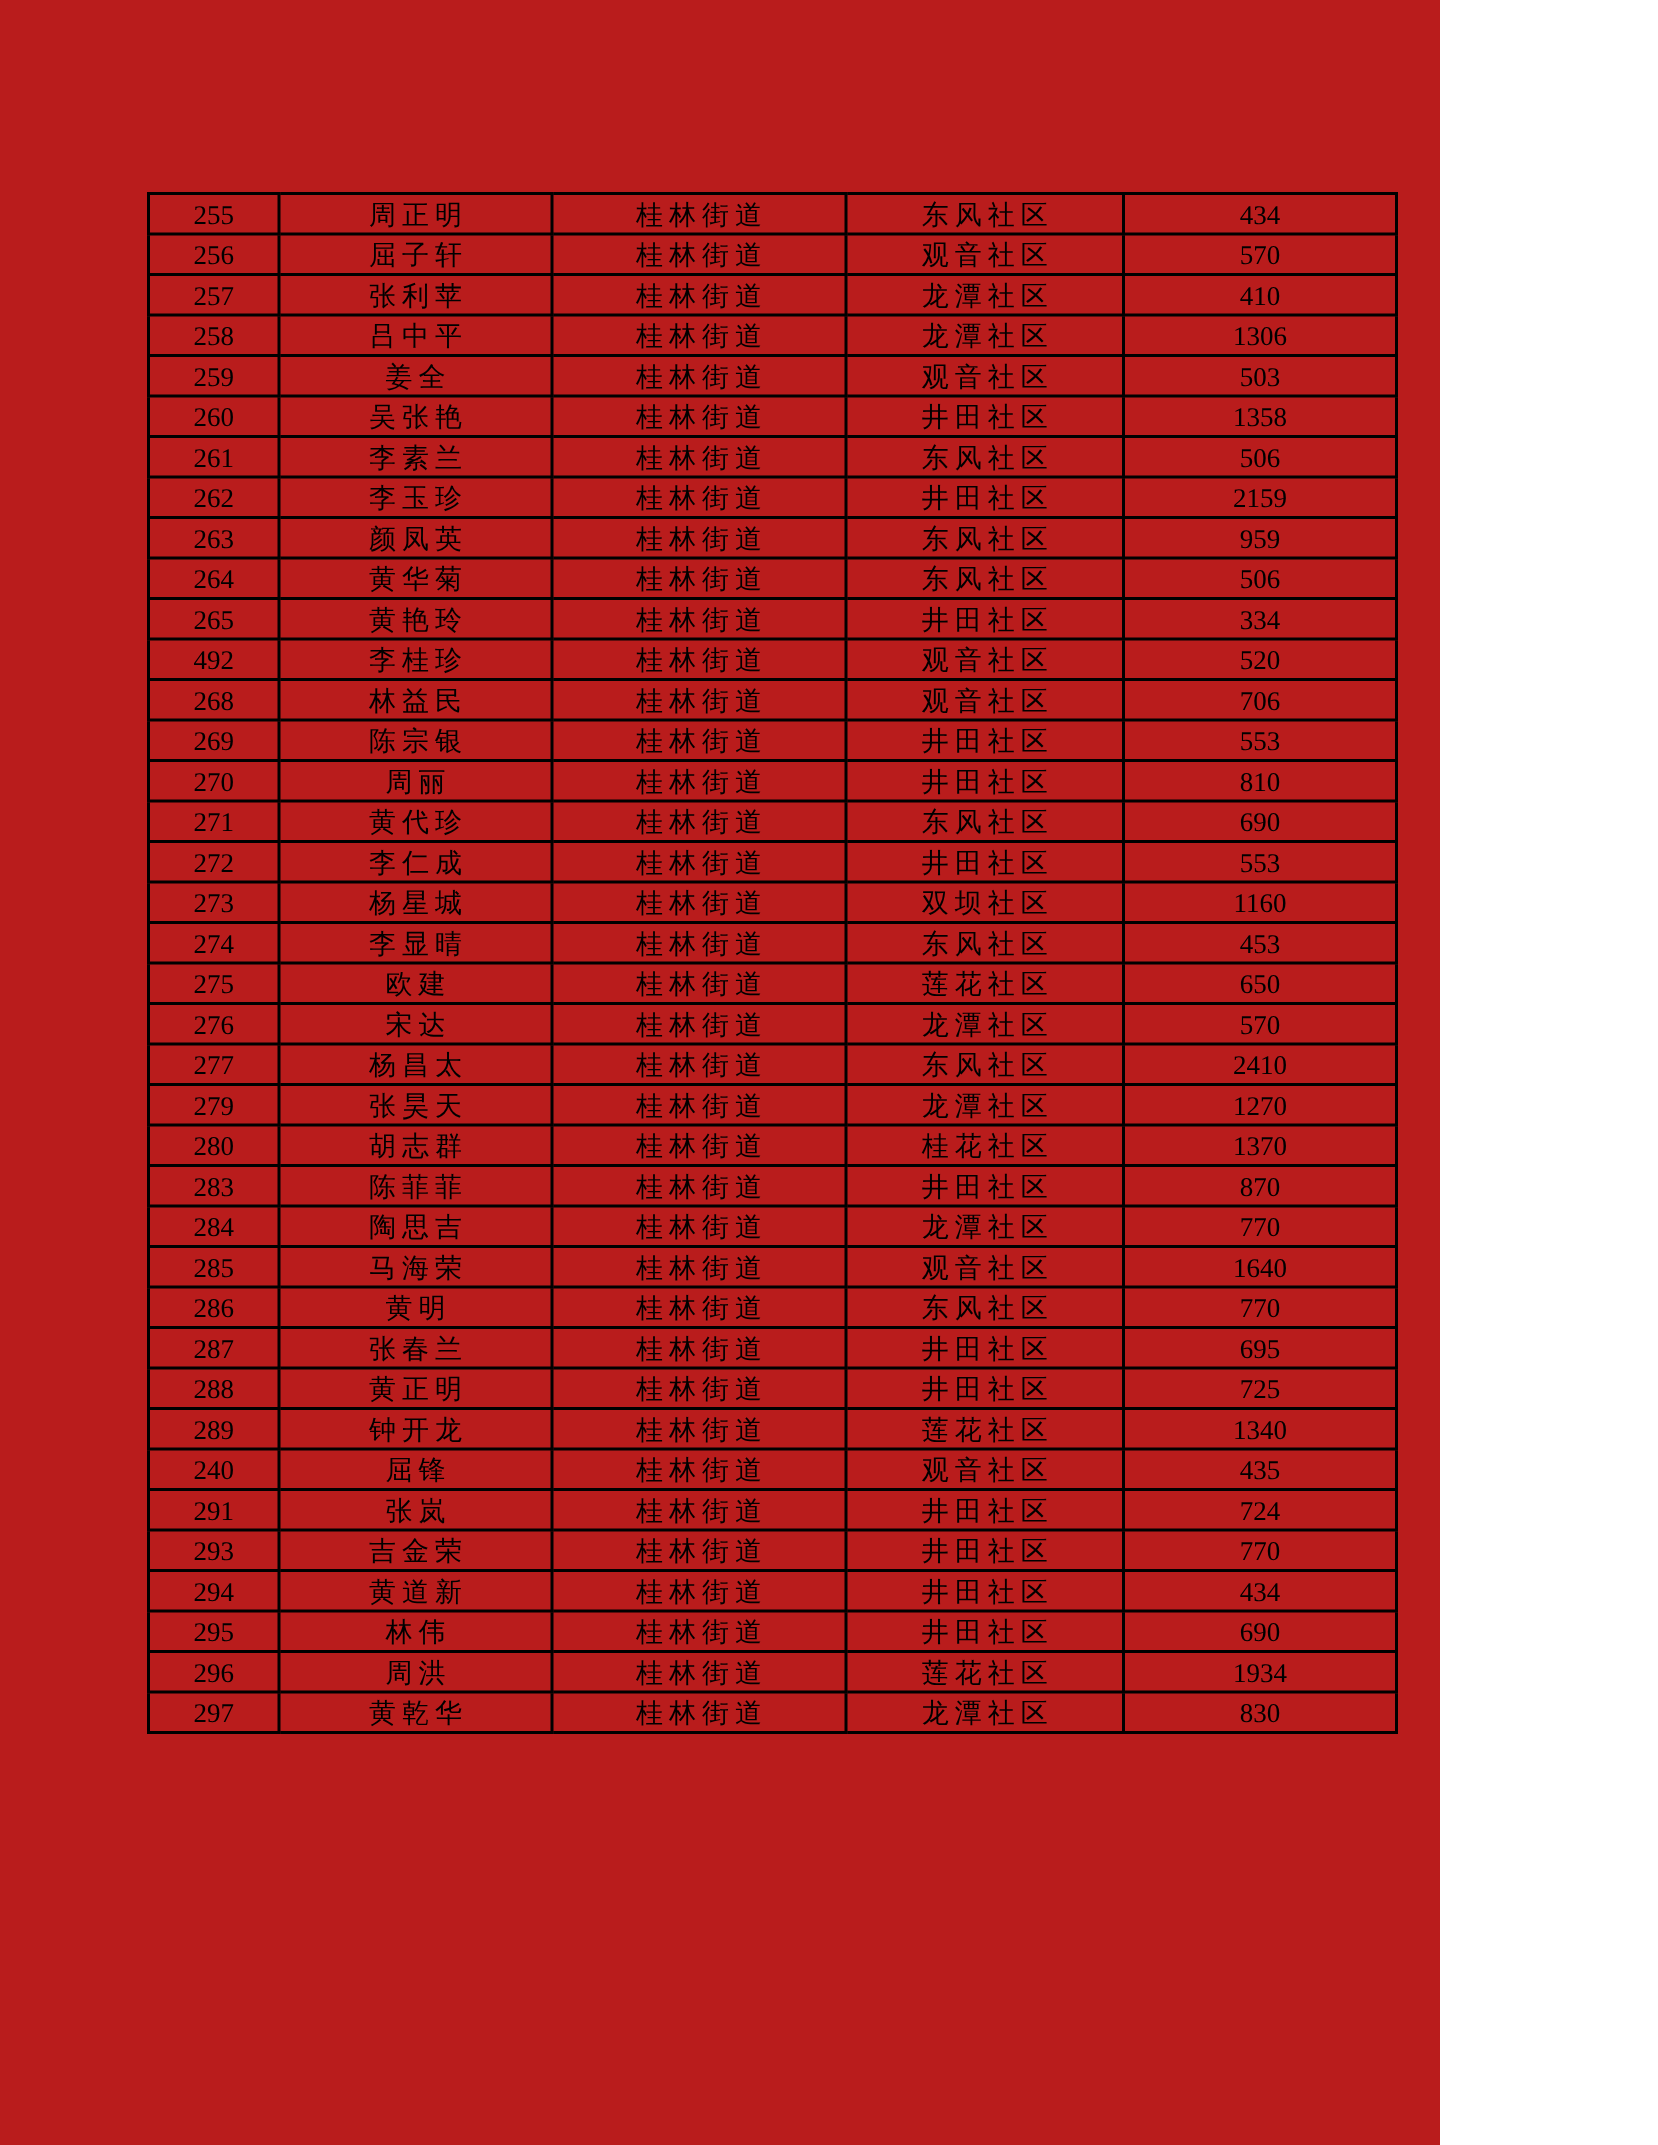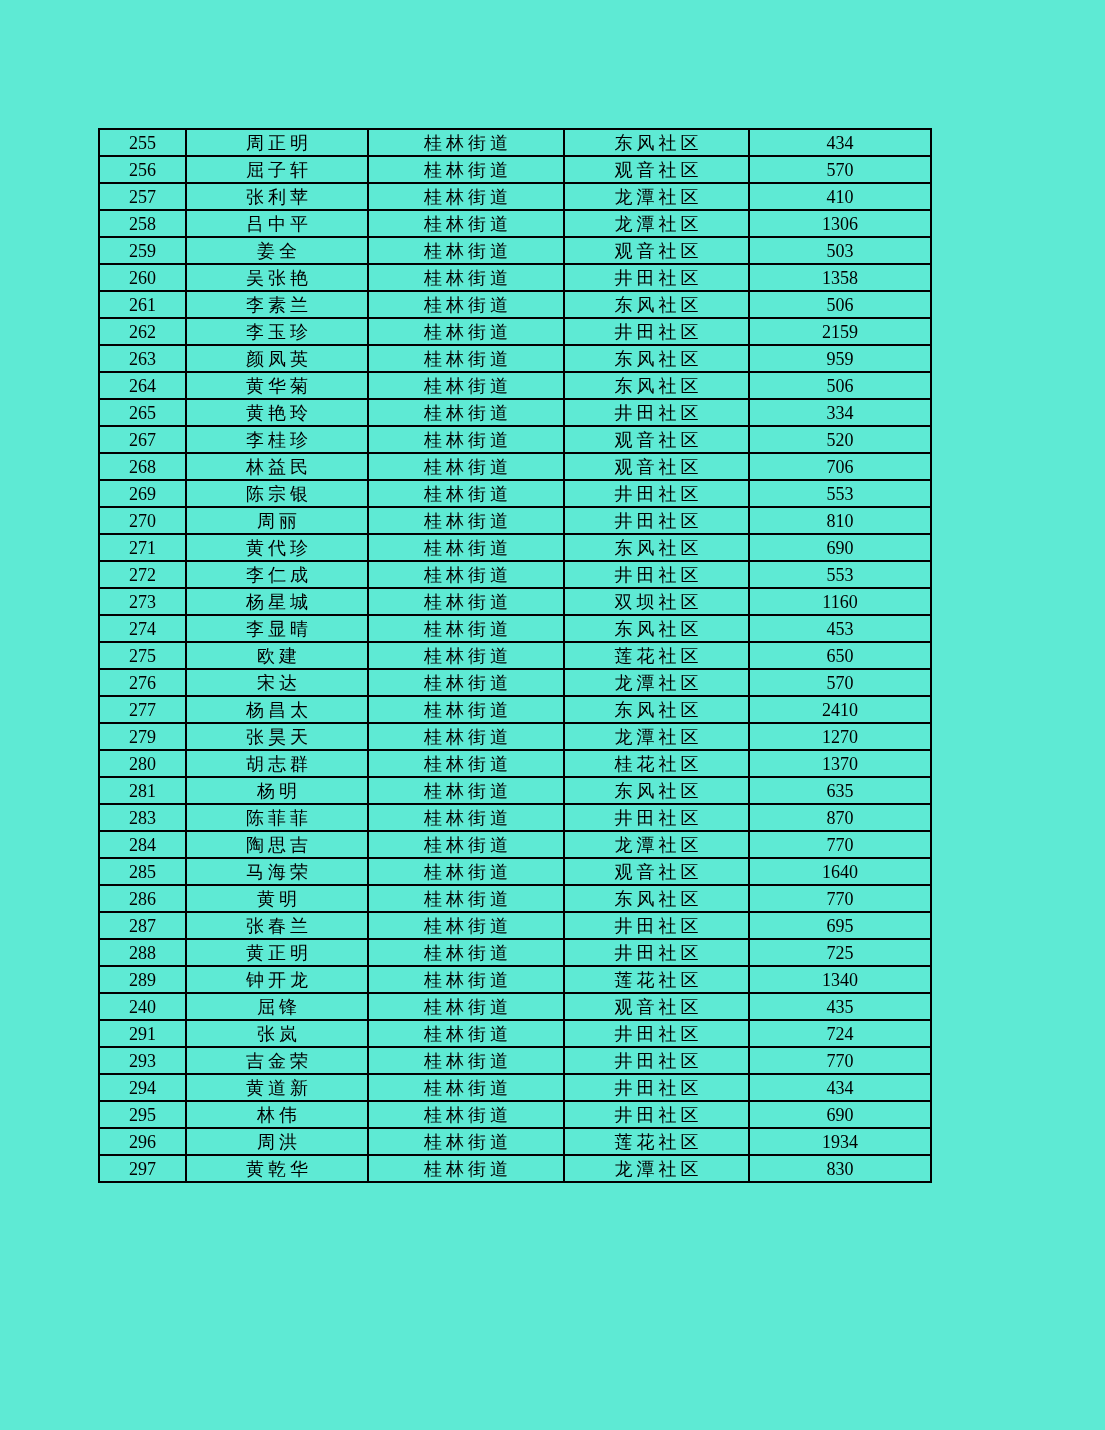--- a/index.html
+++ b/index.html
@@ -2,23 +2,23 @@
 <html><head>
 <meta charset="utf-8">
 <style>
   html, body {
     margin: 0;
     padding: 0;
     background: #ffffff;
   }
   .page {
     position: relative;
-    width: 1105px;
+    width: 960px;
     height: 1430px;
-    background: #5eead4;
+    background: #b91c1c;
     overflow: hidden;
   }
   table.roster {
     position: absolute;
     left: 98px;
     top: 128px;
     width: 832px;
     border-collapse: collapse;
     table-layout: fixed;
   }
@@ -132,21 +132,21 @@
           <td class="num">506</td>
         </tr>
         <tr>
           <td class="num">265</td>
           <td class="cjk">黄艳玲</td>
           <td class="cjk">桂林街道</td>
           <td class="cjk">井田社区</td>
           <td class="num">334</td>
         </tr>
         <tr>
-          <td class="num">267</td>
+          <td class="num">492</td>
           <td class="cjk">李桂珍</td>
           <td class="cjk">桂林街道</td>
           <td class="cjk">观音社区</td>
           <td class="num">520</td>
         </tr>
         <tr>
           <td class="num">268</td>
           <td class="cjk">林益民</td>
           <td class="cjk">桂林街道</td>
           <td class="cjk">观音社区</td>
@@ -221,27 +221,20 @@
           <td class="cjk">桂林街道</td>
           <td class="cjk">龙潭社区</td>
           <td class="num">1270</td>
         </tr>
         <tr>
           <td class="num">280</td>
           <td class="cjk">胡志群</td>
           <td class="cjk">桂林街道</td>
           <td class="cjk">桂花社区</td>
           <td class="num">1370</td>
-        </tr>
-        <tr>
-          <td class="num">281</td>
-          <td class="cjk">杨明</td>
-          <td class="cjk">桂林街道</td>
-          <td class="cjk">东风社区</td>
-          <td class="num">635</td>
         </tr>
         <tr>
           <td class="num">283</td>
           <td class="cjk">陈菲菲</td>
           <td class="cjk">桂林街道</td>
           <td class="cjk">井田社区</td>
           <td class="num">870</td>
         </tr>
         <tr>
           <td class="num">284</td>

